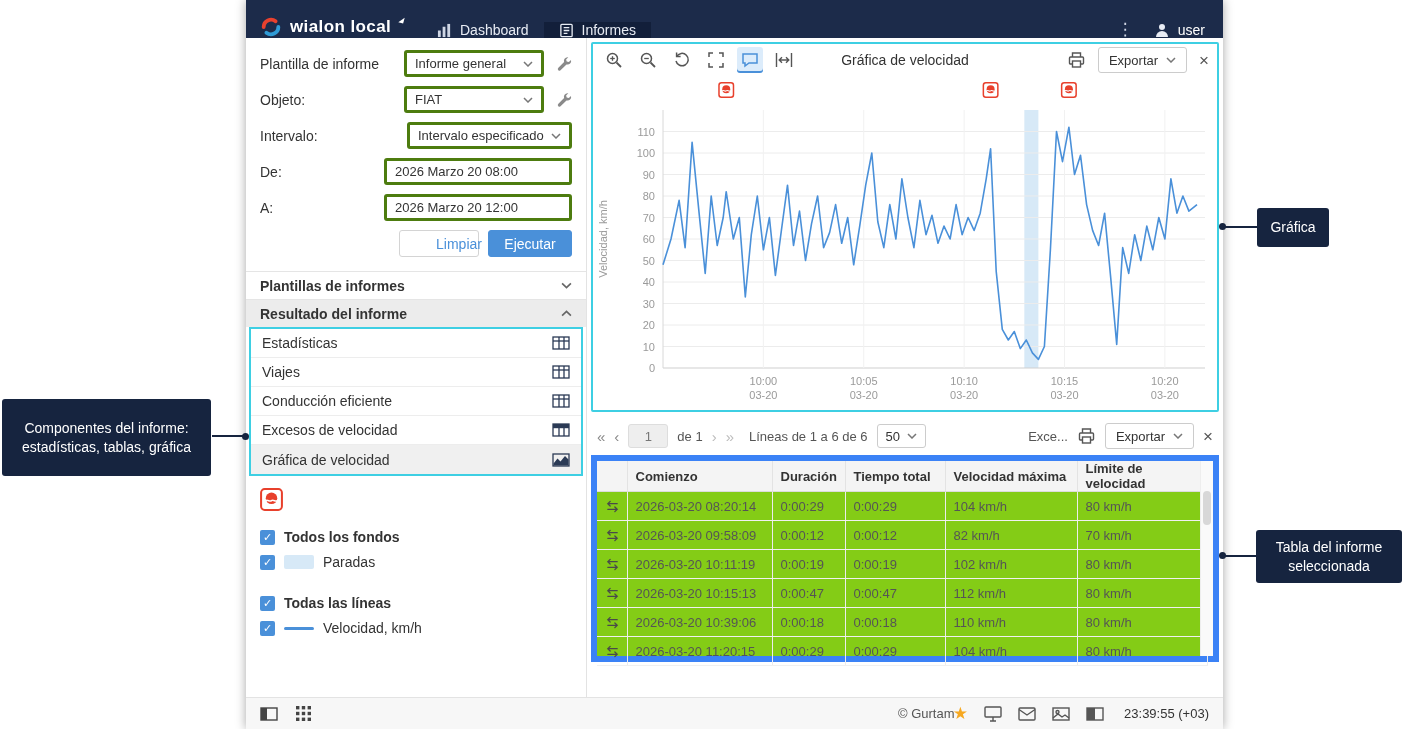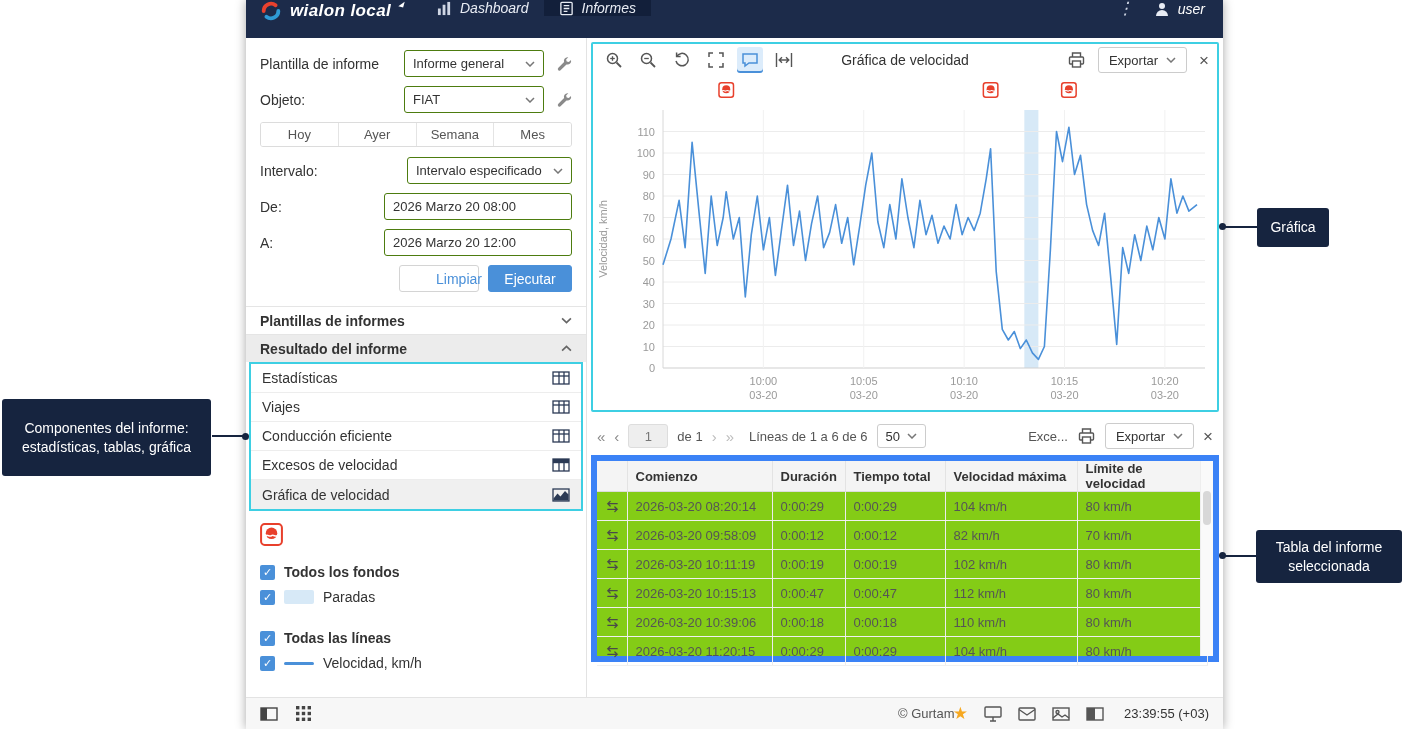--- a/index.html
+++ b/index.html
@@ -10,37 +10,37 @@
     font-family:"Liberation Sans", sans-serif;
     overflow:hidden;
     color:#333;
   }
   svg{display:block}
 
   
   .app{position:absolute;left:246px;top:0;width:977px;height:729px;background:#fff;box-shadow:0 0 10px rgba(0,0,0,.35);}
 
   
-  .app-header{display:flex;align-items:flex-start;height:38px;background:#1c2b4a;color:#fff;font-style:italic;}
+  .app-header{display:flex;align-items:flex-end;height:38px;background:#1c2b4a;color:#fff;}
   .brand{display:flex;align-items:center;gap:8px;padding:0 14px;width:176px;}
   .brand-text{font-size:17px;font-weight:bold;letter-spacing:.4px;white-space:nowrap;}
   .brand-mark{width:0;height:0;border-left:5px solid transparent;border-bottom:6px solid #fff;transform:translateY(-7px) rotate(15deg);}
   .hdr-tab{display:flex;align-items:center;gap:8px;padding:0 15px;font-size:14px;color:#e8ecf4;cursor:pointer;}
   .hdr-tab.active{background:#121f3a;}
   .hdr-right{margin-left:auto;display:flex;align-items:center;gap:20px;padding:0 18px;}
   .kebab{font-size:17px;color:#cfd6e4;line-height:1;}
   .user{display:flex;align-items:center;gap:8px;font-size:14px;}
 
   
   .sidebar{position:absolute;left:0;top:38px;width:341px;bottom:32px;background:#fff;border-right:1px solid #e3e3e3;overflow:hidden;font-size:14px;}
   .side-form{padding:12px 14px 0 14px;}
   .form-row{display:flex;align-items:center;justify-content:space-between;height:27px;margin-bottom:9px;}
   .form-label{color:#333;}
   .ctrl-group{display:flex;align-items:center;gap:12px;}
-  .select,.tinput{height:27px;border:1px solid #4d7c0f;border-radius:3px;background:#fff;display:flex;align-items:center;justify-content:space-between;padding:0 8px;font-size:13px;color:#333;}
+  .select,.tinput{height:27px;border:3px solid #4d7c0f;border-radius:3px;background:#fff;display:flex;align-items:center;justify-content:space-between;padding:0 8px;font-size:13px;color:#333;}
   .select{cursor:pointer;}
   .sel-sm{width:140px;} .sel-lg{width:165px;}
   .tinput{width:188px;font-family:"Liberation Sans",sans-serif;}
   input.tinput{display:block;}
   .seg{display:flex;height:25px;border:1px solid #dcdcdc;border-radius:3px;overflow:hidden;margin:4px 0 10px 0;}
   .seg-btn{flex:1;display:flex;align-items:center;justify-content:center;font-size:13px;color:#555;cursor:pointer;border-left:1px solid #e4e4e4;background:#fff;}
   .seg-btn:first-child{border-left:none;}
   .btn-row{display:flex;justify-content:flex-end;gap:9px;margin:6px 0 14px 0;}
   .btn{height:27px;border-radius:3px;font-size:14px;display:flex;align-items:center;justify-content:center;cursor:pointer;}
   .btn-clear{width:80px;background:#fff;border:1px solid #d4d4d4;color:#4a90d9;padding-left:40px;}
@@ -179,26 +179,20 @@
             <svg width="10" height="6" viewBox="0 0 10 6">
                 <path d="M1 1l4 4 4-4" stroke="#777" fill="none" stroke-width="1.5"></path>
               </svg>
           </span>
           <svg width="16" height="16" viewBox="0 0 16 16">
             <path d="M11.5 1.2a3.6 3.6 0 0 0-3.4 4.8L2.4 11.7a1.7 1.7 0 1 0 2.4 2.4L10.5 8.4a3.6 3.6 0 0 0 4.5-4.5L12.8 6.1l-2.1-.6-.6-2.1 2.2-2.1a3.6 3.6 0 0 0-.8-.1z" fill="#8a8a8a"></path>
           </svg>
         </span>
       </div>
 
-      <div class="seg">
-        <span class="seg-btn">Hoy</span>
-        <span class="seg-btn">Ayer</span>
-        <span class="seg-btn">Semana</span>
-        <span class="seg-btn">Mes</span>
-      </div>
 
       <div class="form-row">
         <span class="form-label">Intervalo:</span>
         <span class="select sel-lg">
           <span>Intervalo especificado</span>
           <svg width="10" height="6" viewBox="0 0 10 6">
               <path d="M1 1l4 4 4-4" stroke="#777" fill="none" stroke-width="1.5"></path>
             </svg>
         </span>
       </div>

